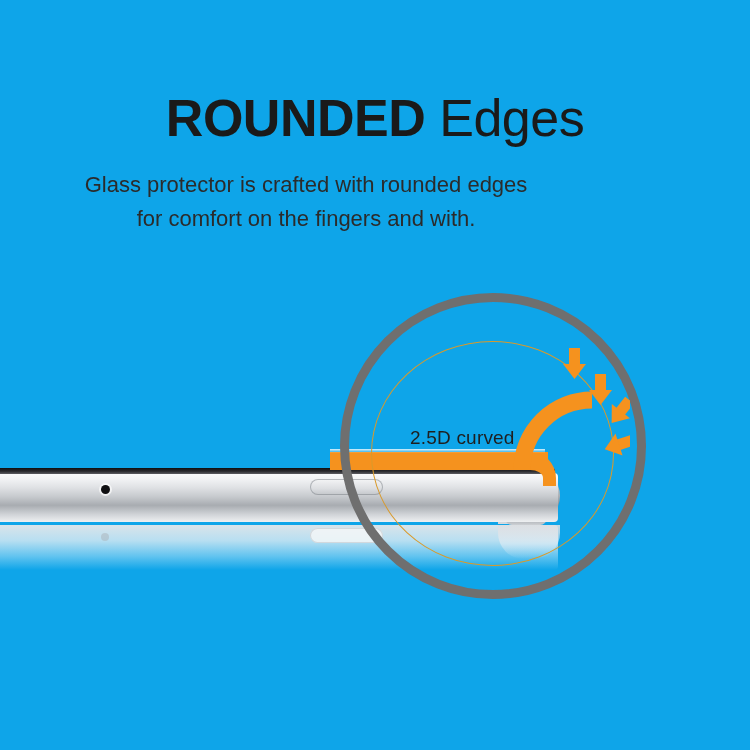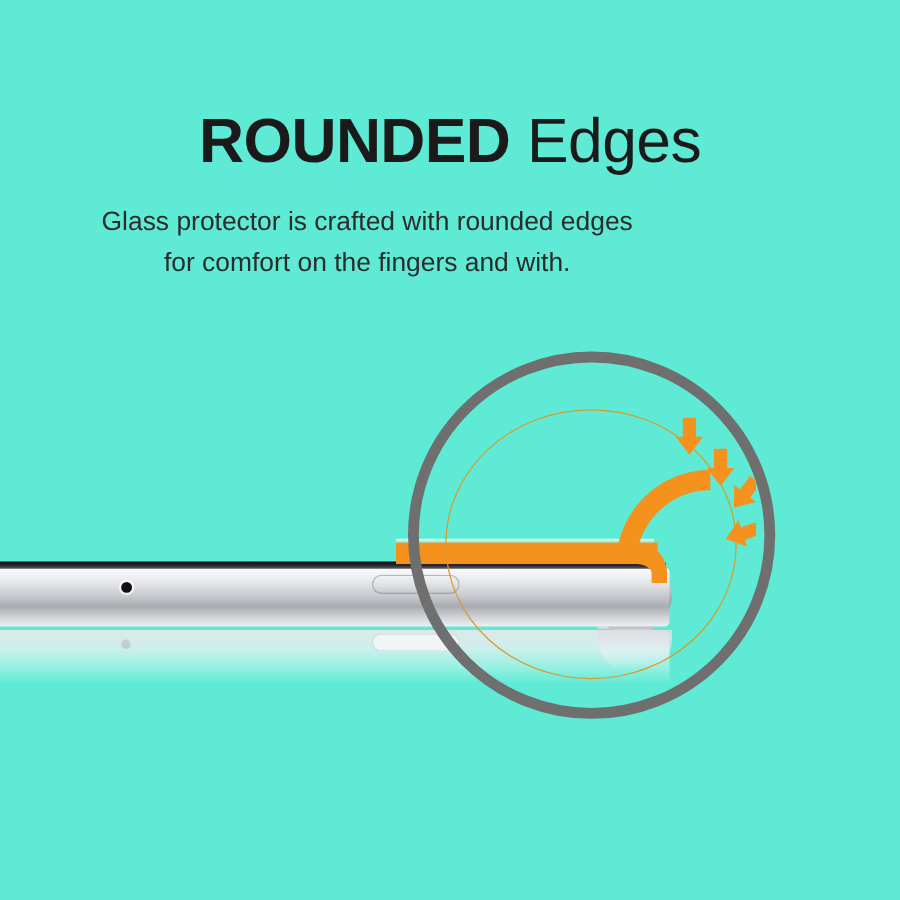--- a/index.html
+++ b/index.html
@@ -4,21 +4,21 @@
 <style>
   html, body {
     margin: 0;
     padding: 0;
     background: #ffffff;
   }
   #stage {
     position: relative;
     width: 750px;
     height: 750px;
-    background: #5eead4;
+    background: #0ea5e9;
     overflow: hidden;
     font-family: "Liberation Sans", sans-serif;
     -webkit-font-smoothing: antialiased;
   }
 
   
   #headline {
     position: absolute;
     left: 0;
     top: 92px;
@@ -286,20 +286,21 @@
     <div id="phone-mic"></div>
   </div>
 
   <div id="glass-bar"></div>
   <div id="glass-curve"></div>
   <div id="glass-highlight"></div>
 
   <div id="ring-inner"></div>
   <div id="ring-outer"></div>
 
+  <div id="callout-label">2.5D curved</div>
 
   <svg id="pressure-svg" viewBox="0 0 130 130">
 
     <path d="M 22 122 A 70 70 0 0 1 92 52" fill="none" stroke="#f5921e" stroke-width="17"></path>
 
     <g fill="#f5921e">
       <rect x="69" y="0" width="11" height="18"></rect>
       <polygon points="63,16 86,16 74.5,31"></polygon>
     </g>
 

